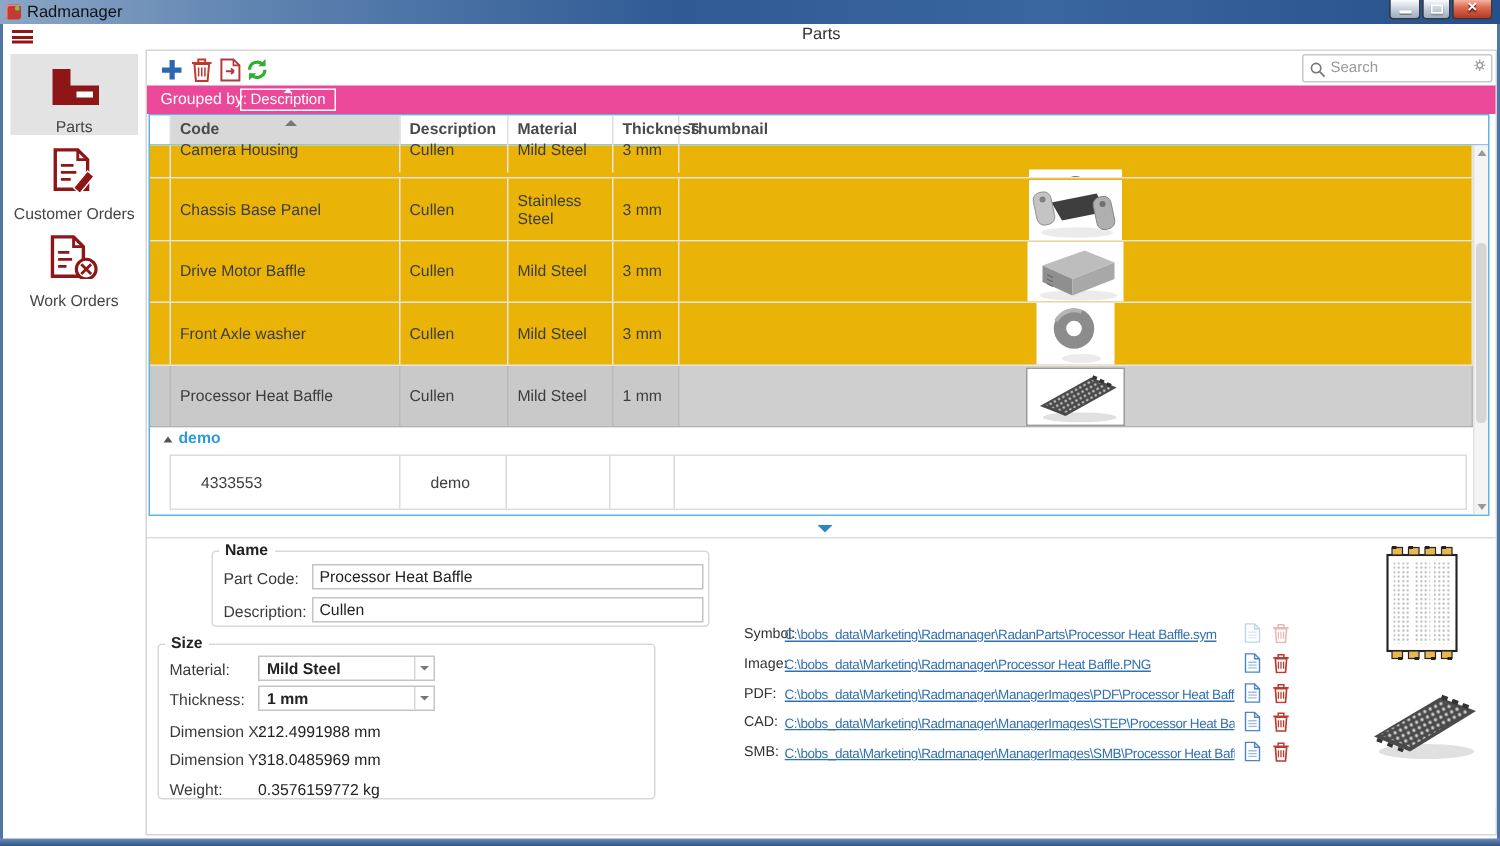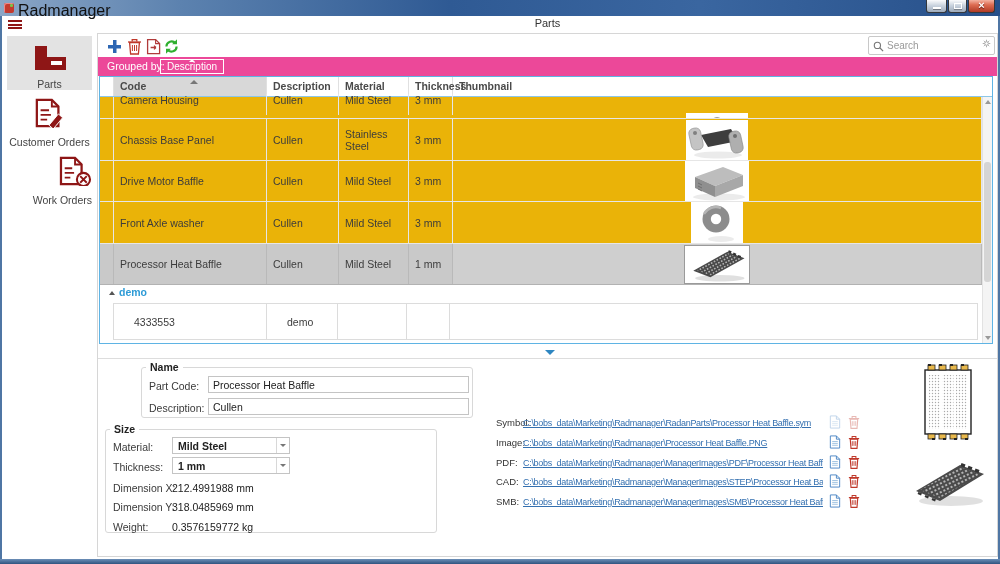--- a/index.html
+++ b/index.html
@@ -7,21 +7,21 @@
   #app { position:relative; width:1000px; height:564px; background:#fff; overflow:hidden;
          font-size:10.5px; color:#3c3c3c; }
 
   
   .titlebar { position:absolute; left:0; top:0; width:1000px; height:16px;
     background:linear-gradient(90deg,#8BA6C6 0%,#5C82AF 18%,#2F5A94 45%,#3A66A0 70%,#27508A 100%); }
   .app-icon { position:absolute; left:4px; top:3px; width:10px; height:10px; background:#C43A2E;
     border-radius:2px; box-shadow:inset 1px 1px 0 #E88; }
   .app-icon::after { content:""; position:absolute; right:1px; top:1px; width:3px; height:3px;
     background:#7CC24A; border-radius:1px; }
-  .title-text { position:absolute; left:18px; top:2px; font-size:16px; color:#111; }
+  .title-text { position:absolute; left:18px; top:2px; font-size:11px; color:#111; }
   .win-buttons { position:absolute; right:5px; top:0; display:flex; gap:1px; }
   .wbtn { height:13px; border:1px solid #35383C; border-top:none; border-radius:0 0 3px 3px;
     background:linear-gradient(#FBFBFC,#CBD4DF 45%,#9FACBC); position:relative; }
   .wbtn.min { width:21px; } .wbtn.max { width:19px; } 
   .wbtn.close { width:27px; background:linear-gradient(#F4B3A2,#DD6C52 40%,#B03A24); }
   .glyph-min { position:absolute; left:6px; bottom:3px; width:8px; height:2px; background:#fff; box-shadow:0 1px 0 rgba(0,0,0,.35);}
   .glyph-max { position:absolute; left:5px; top:3px; width:8px; height:6px; border:1px solid #fff; box-shadow:0 1px 1px rgba(0,0,0,.3);}
   .glyph-close { position:absolute; width:100%; text-align:center; top:-1px; color:#fff; font-weight:bold; font-size:11px; text-shadow:0 1px 1px #5d1208; }
   .chrome-l, .chrome-r { position:absolute; top:16px; bottom:0; width:2px; background:#4F76A4; }
   .chrome-l { left:0; } .chrome-r { right:0; }
@@ -33,21 +33,21 @@
   .hamburger div { height:2px; background:#8E1616; margin-bottom:1.5px; }
   .page-title { position:absolute; left:97px; top:17px; width:901px; text-align:center;
     font-size:11px; color:#333; }
 
   
   .side-item { position:absolute; left:7px; width:85px; text-align:center; cursor:pointer; }
   .side-item .lbl { font-size:10.5px; color:#444; }
   .si-parts { top:36px; height:54px; background:#E3E3E3; padding-top:9px; }
   .si-parts .lbl { margin-top:5px; }
   .si-cust  { top:98px; height:52px; }
-  .si-work  { top:156px; height:52px;text-align:right; }
+  .si-work  { top:156px; height:52px; }
   .si-cust .lbl, .si-work .lbl { margin-top:6px; }
 
   
   .main { position:absolute; left:97px; top:33px; width:901px; height:524px;
     border:1px solid #D6D6D6; background:#fff; }
   .tool-ic { position:absolute; top:4px; width:17px; height:17px; cursor:pointer; }
   .searchbox { position:absolute; left:770px; top:2px; width:127px; height:19px;
     border:1px solid #C8C8C8; border-radius:2px; background:#fff; }
   .searchbox svg.mag { position:absolute; left:4px; top:4px; }
   .searchbox input { position:absolute; left:18px; top:1px; width:92px; height:15px; border:none;

